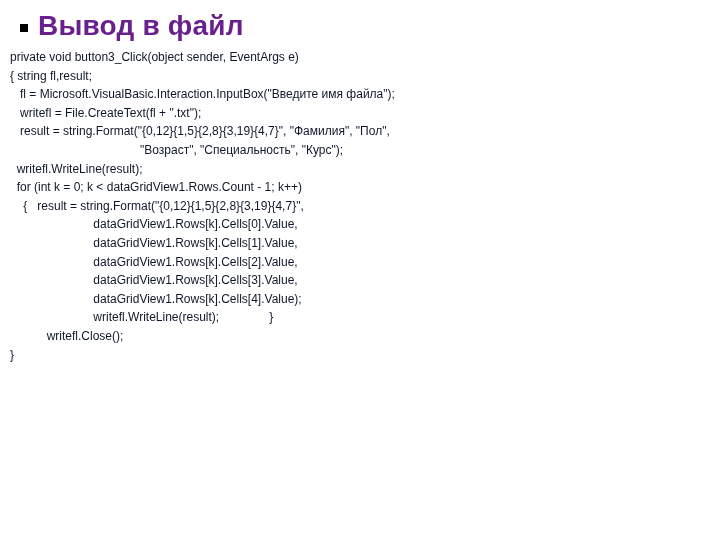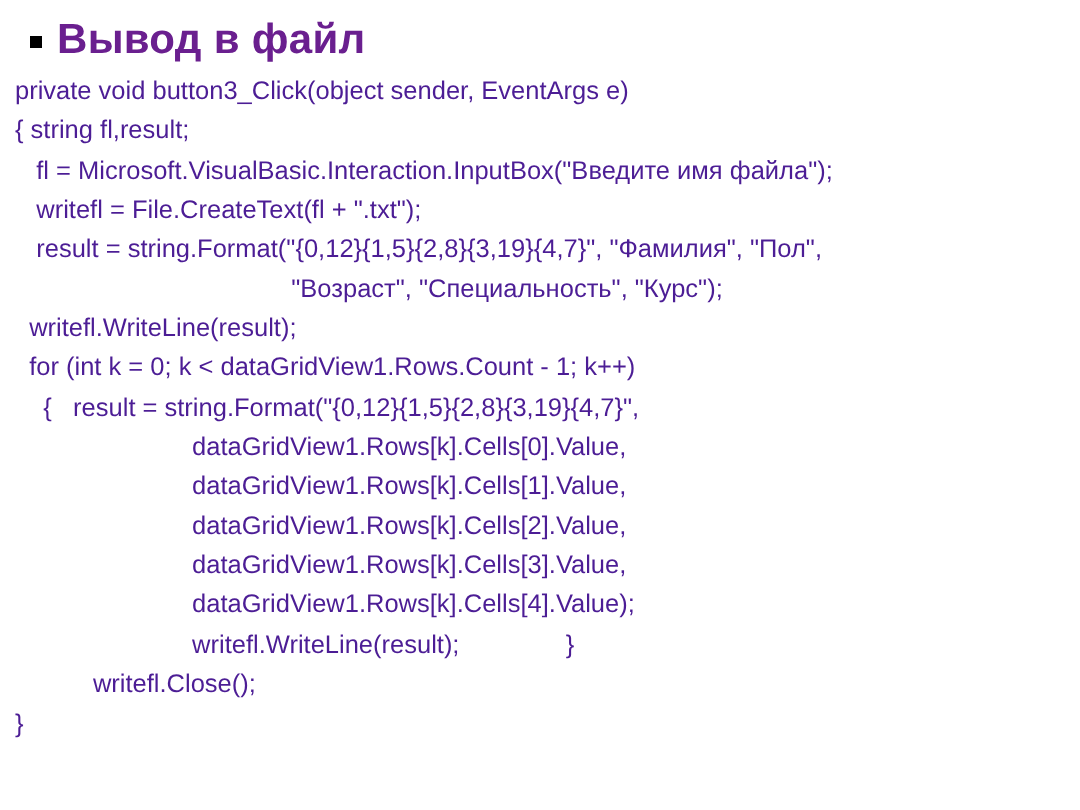--- a/index.html
+++ b/index.html
@@ -29,25 +29,25 @@
     flex: 0 0 auto;
     margin-top: 4px;
   }
   .title {
     font-size: 28px;
     font-weight: 700;
     color: #6a1f8f;
     letter-spacing: 0.2px;
   }
   .code {
-    font-size: 17px;
+    font-size: 12px;
     line-height: 1.55;
     white-space: pre;
     font-family: Arial, Helvetica, sans-serif;
-    color: #4c1d95;
+    color: #0f172a;
     padding-left: 4px;
   }
 </style>
 </head>
 <body>
 
 <div class="slide">
   <div class="title-row">
     <div class="bullet"></div>
     <div class="title">Вывод в файл</div>

